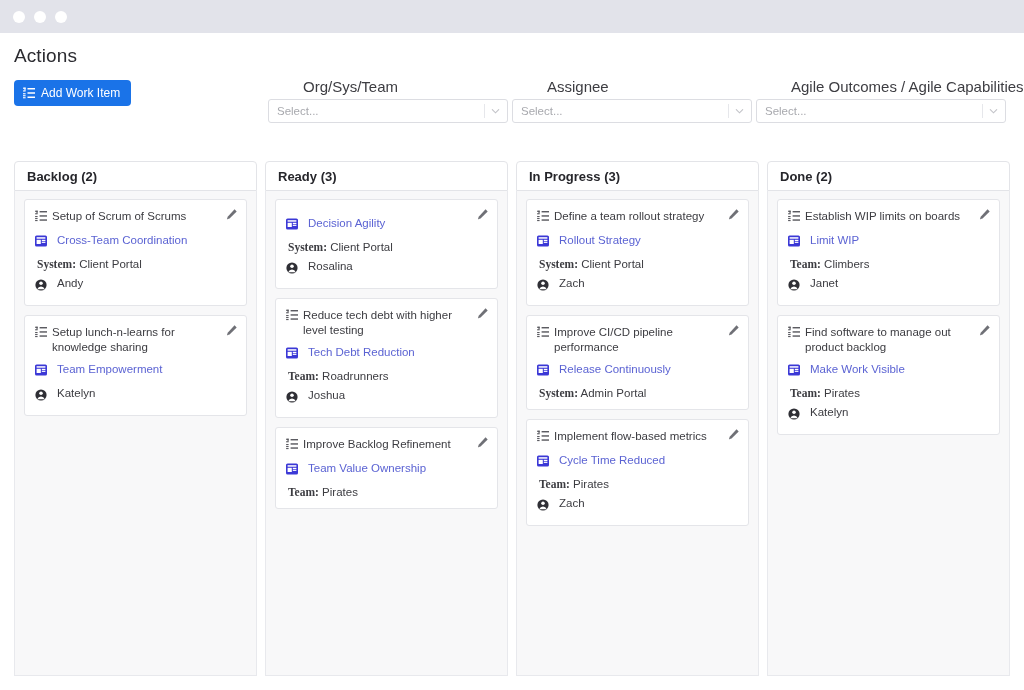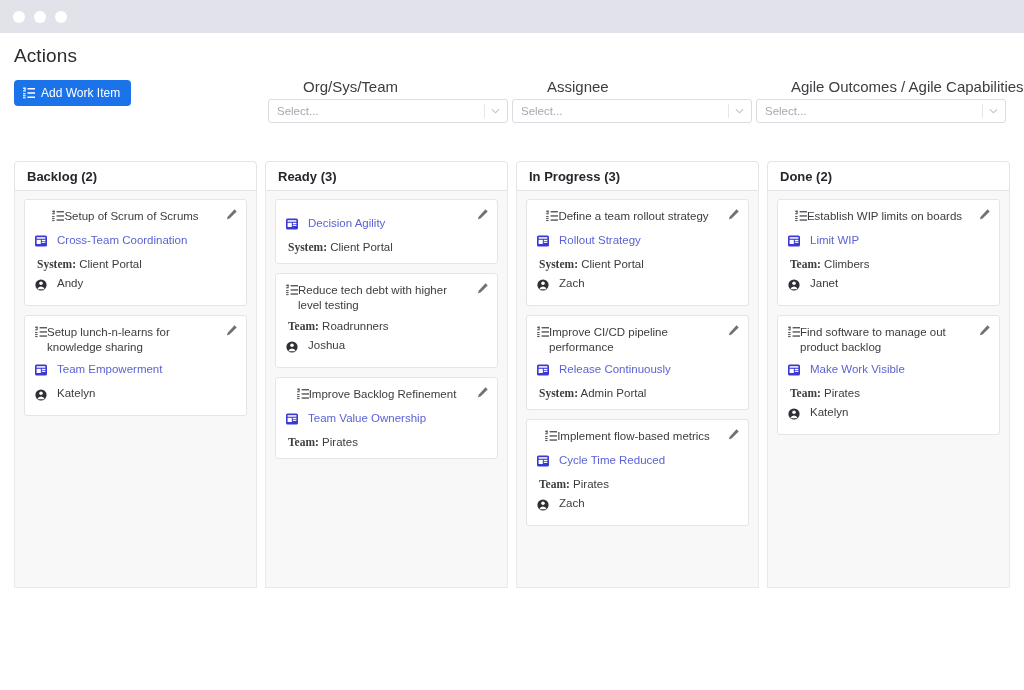--- a/index.html
+++ b/index.html
@@ -13,21 +13,21 @@
   
   .titlebar {
     height: 33px; width: 100%;
     background: #e2e3ea;
     display: flex; align-items: center;
     padding-left: 13px; gap: 9px;
   }
   .dot { width: 12px; height: 12px; border-radius: 50%; background: #ffffff; }
 
   
-  .page { padding: 0 14px; position: relative; height: 555px; }
+  .page { padding: 0 14px; position: relative; height: 643px; }
 
   .page-title {
     font-size: 19px; color: #2b2b30; font-weight: 400;
     padding-top: 12px; letter-spacing: .1px;
   }
 
   .toolbar {
     margin-top: 11px; height: 46px; position: relative;
   }
 
@@ -84,21 +84,21 @@
     padding: 8px 9px; overflow: hidden;
   }
 
   
   .card {
     background: #fff; border: 1px solid #e4e5e9; border-radius: 3px;
     padding: 9px 10px 10px 10px; margin-bottom: 9px; position: relative;
   }
   .card-title {
     font-size: 11.5px; color: #3c3c41; line-height: 15px;
-    padding-right: 20px; display: flex; align-items: flex-start; justify-content: center;
+    padding-right: 20px; display: flex; gap: 5px; align-items: flex-start;
   }
   .card-title .tt { display: block; }
   .card-row { display: flex; gap: 10px; margin-top: 7px; }
   .badge-link {
     font-size: 11.5px; color: #5b63d3; line-height: 14px;
     cursor: pointer;
   }
   .meta { font-size: 11.5px; color: #3c3c41; margin-top: 7px; padding-left: 2px; }
   .meta b { font-weight: bold; font-family: Liberation Serif, serif; }
   .assignee { font-size: 11.5px; color: #3c3c41; }
@@ -289,20 +289,28 @@
               <span class="icon"><svg width="12" height="12" viewBox="0 0 12 12">
   <rect x="0" y="0.5" width="12" height="11" rx="1.6" fill="#3b38d6"></rect>
   <rect x="1.6" y="2.2" width="8.8" height="1.5" fill="#ffffff"></rect>
   <rect x="1.6" y="4.8" width="4.2" height="4.2" fill="#ffffff"></rect>
   <rect x="6.8" y="4.8" width="3.6" height="1.2" fill="#ffffff"></rect>
   <rect x="6.8" y="6.7" width="3.6" height="1.2" fill="#ffffff"></rect>
 </svg></span>
               <span class="badge-link">Decision Agility</span>
             </div>
             <div class="meta"><b>System:</b><span> Client Portal</span></div>
+            <div class="card-row">
+              <span class="icon"><svg width="12" height="12" viewBox="0 0 12 12">
+  <circle cx="6" cy="6" r="5.6" fill="#2f2f35"></circle>
+  <circle cx="6" cy="4.3" r="1.75" fill="#ffffff"></circle>
+  <path d="M2.3 10.2a3.9 3.9 0 0 1 7.4 0z" fill="#ffffff"></path>
+</svg></span>
+              <span class="assignee">Rosalina</span>
+            </div>
           </div>
           <div class="card">
             <div class="edit-btn">
               <svg width="13" height="13" viewBox="0 0 14 14">
   <path d="M10.3 1.4 L12.6 3.7 L4.9 11.4 L2.1 12.2 L2.9 9.4 Z" fill="#6f7076"></path>
   <path d="M2.5 11.9 L2.15 12.2 L3.1 11.95 Z" fill="#3a3a3f"></path>
 </svg>
             </div>
             <div class="card-title">
               <span class="icon" style="margin-top: 1px;"><svg width="12" height="12" viewBox="0 0 12 12">
@@ -310,20 +318,30 @@
   <rect x="4.6" y="5.3" width="7.4" height="1.3" fill="#4a4a50"></rect>
   <rect x="4.6" y="9.4" width="7.4" height="1.3" fill="#4a4a50"></rect>
   <rect x="0.1" y="0.7" width="2.5" height="1.1" fill="#4a4a50"></rect>
   <rect x="1.5" y="0.7" width="1.1" height="2.8" fill="#4a4a50"></rect>
   <rect x="0.1" y="3.3" width="2.5" height="1" fill="#4a4a50"></rect>
   <rect x="0.1" y="6.1" width="2.5" height="1" fill="#4a4a50"></rect>
   <rect x="0.1" y="8.1" width="2.5" height="1" fill="#4a4a50"></rect>
   <rect x="0.1" y="10.1" width="2.5" height="1" fill="#4a4a50"></rect>
 </svg></span>
               <span class="tt">Reduce tech debt with higher level testing</span>
+            </div>
+            <div class="card-row">
+              <span class="icon"><svg width="12" height="12" viewBox="0 0 12 12">
+  <rect x="0" y="0.5" width="12" height="11" rx="1.6" fill="#3b38d6"></rect>
+  <rect x="1.6" y="2.2" width="8.8" height="1.5" fill="#ffffff"></rect>
+  <rect x="1.6" y="4.8" width="4.2" height="4.2" fill="#ffffff"></rect>
+  <rect x="6.8" y="4.8" width="3.6" height="1.2" fill="#ffffff"></rect>
+  <rect x="6.8" y="6.7" width="3.6" height="1.2" fill="#ffffff"></rect>
+</svg></span>
+              <span class="badge-link">Tech Debt Reduction</span>
             </div>
             <div class="meta"><b>Team:</b><span> Roadrunners</span></div>
             <div class="card-row">
               <span class="icon"><svg width="12" height="12" viewBox="0 0 12 12">
   <circle cx="6" cy="6" r="5.6" fill="#2f2f35"></circle>
   <circle cx="6" cy="4.3" r="1.75" fill="#ffffff"></circle>
   <path d="M2.3 10.2a3.9 3.9 0 0 1 7.4 0z" fill="#ffffff"></path>
 </svg></span>
               <span class="assignee">Joshua</span>
             </div>

